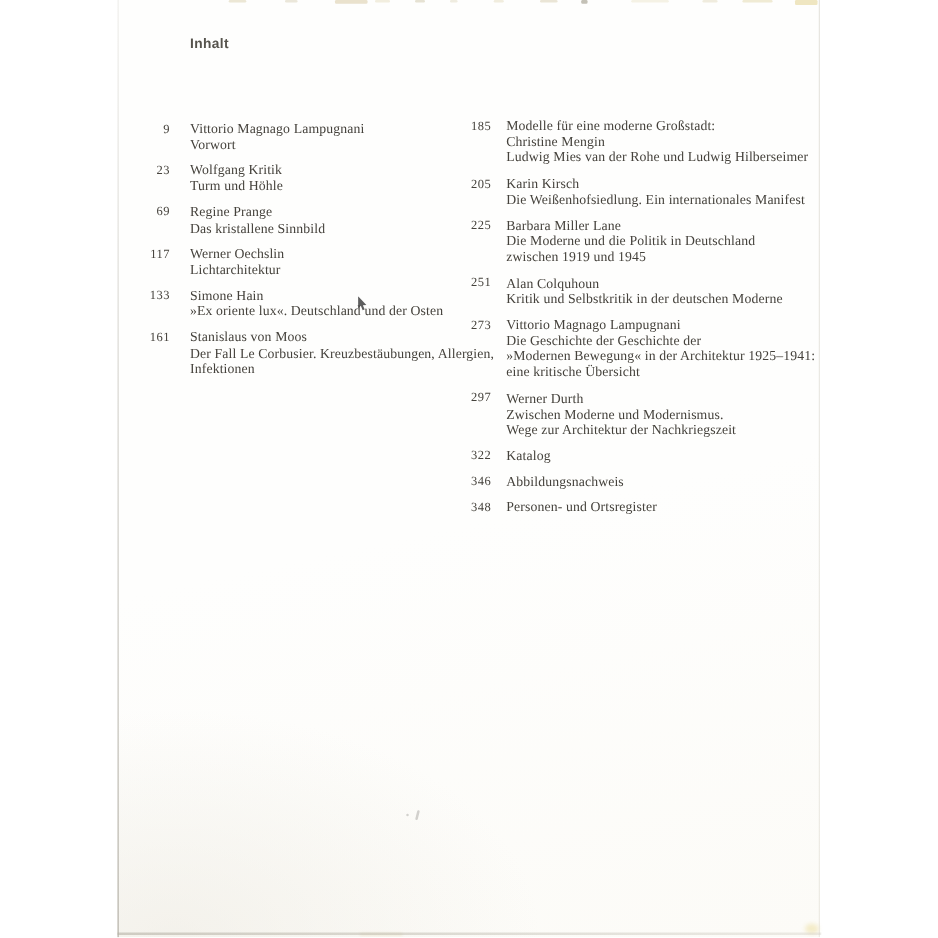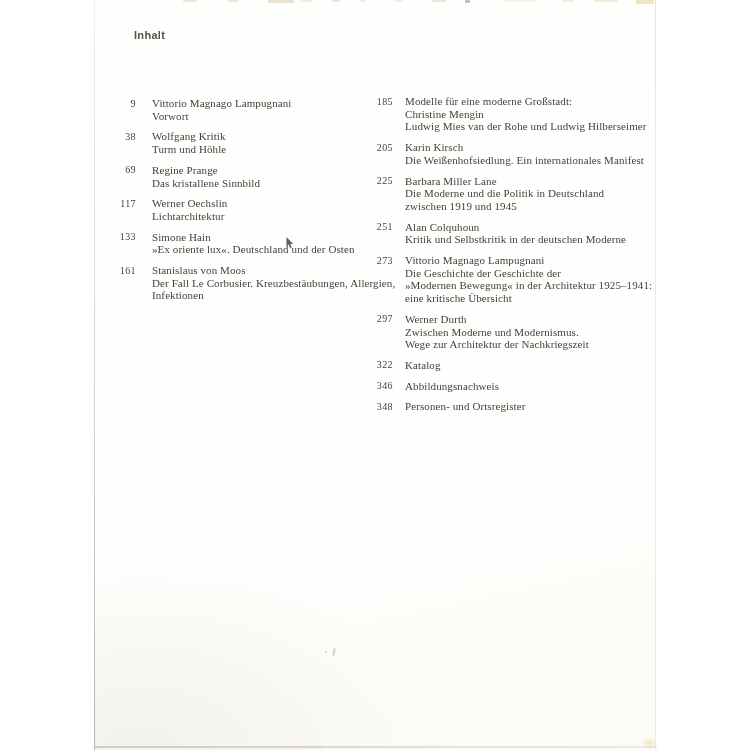--- a/index.html
+++ b/index.html
@@ -35,21 +35,21 @@
   .edge-right {
     position: absolute; left: 655px; top: 0; width: 1px; height: 750px;
     background: linear-gradient(to bottom, rgba(200,196,184,0.42), rgba(204,199,186,0.30));
   }
   .edge-bottom {
     position: absolute; left: 94px; top: 746px; width: 563px; height: 2px;
     background: linear-gradient(to right, rgba(182,178,166,0.60), rgba(202,198,186,0.32));
   }
   .heading {
     position: absolute;
-    left: 134px;
+    left: 152px;
     top: 29px;
     font-family: "Liberation Sans", sans-serif;
     font-weight: bold;
     font-size: 11px;
     letter-spacing: 0.3px;
   }
   .col {
     position: absolute;
     font-size: 11px;
     line-height: 12.7px;
@@ -123,21 +123,21 @@
 
   <div class="heading" style="color: rgb(86, 83, 76);">Inhalt</div>
 
   <div class="col col-left" id="toc-left" style="color: rgb(69, 66, 60);">
       <div class="entry">
         <span class="num">9</span>
         <div class="line">Vittorio Magnago Lampugnani</div>
         <div class="line">Vorwort</div>
       </div>
       <div class="entry">
-        <span class="num">38</span>
+        <span class="num">23</span>
         <div class="line">Wolfgang Kritik</div>
         <div class="line">Turm und Höhle</div>
       </div>
       <div class="entry">
         <span class="num">69</span>
         <div class="line">Regine Prange</div>
         <div class="line">Das kristallene Sinnbild</div>
       </div>
       <div class="entry">
         <span class="num">117</span>

